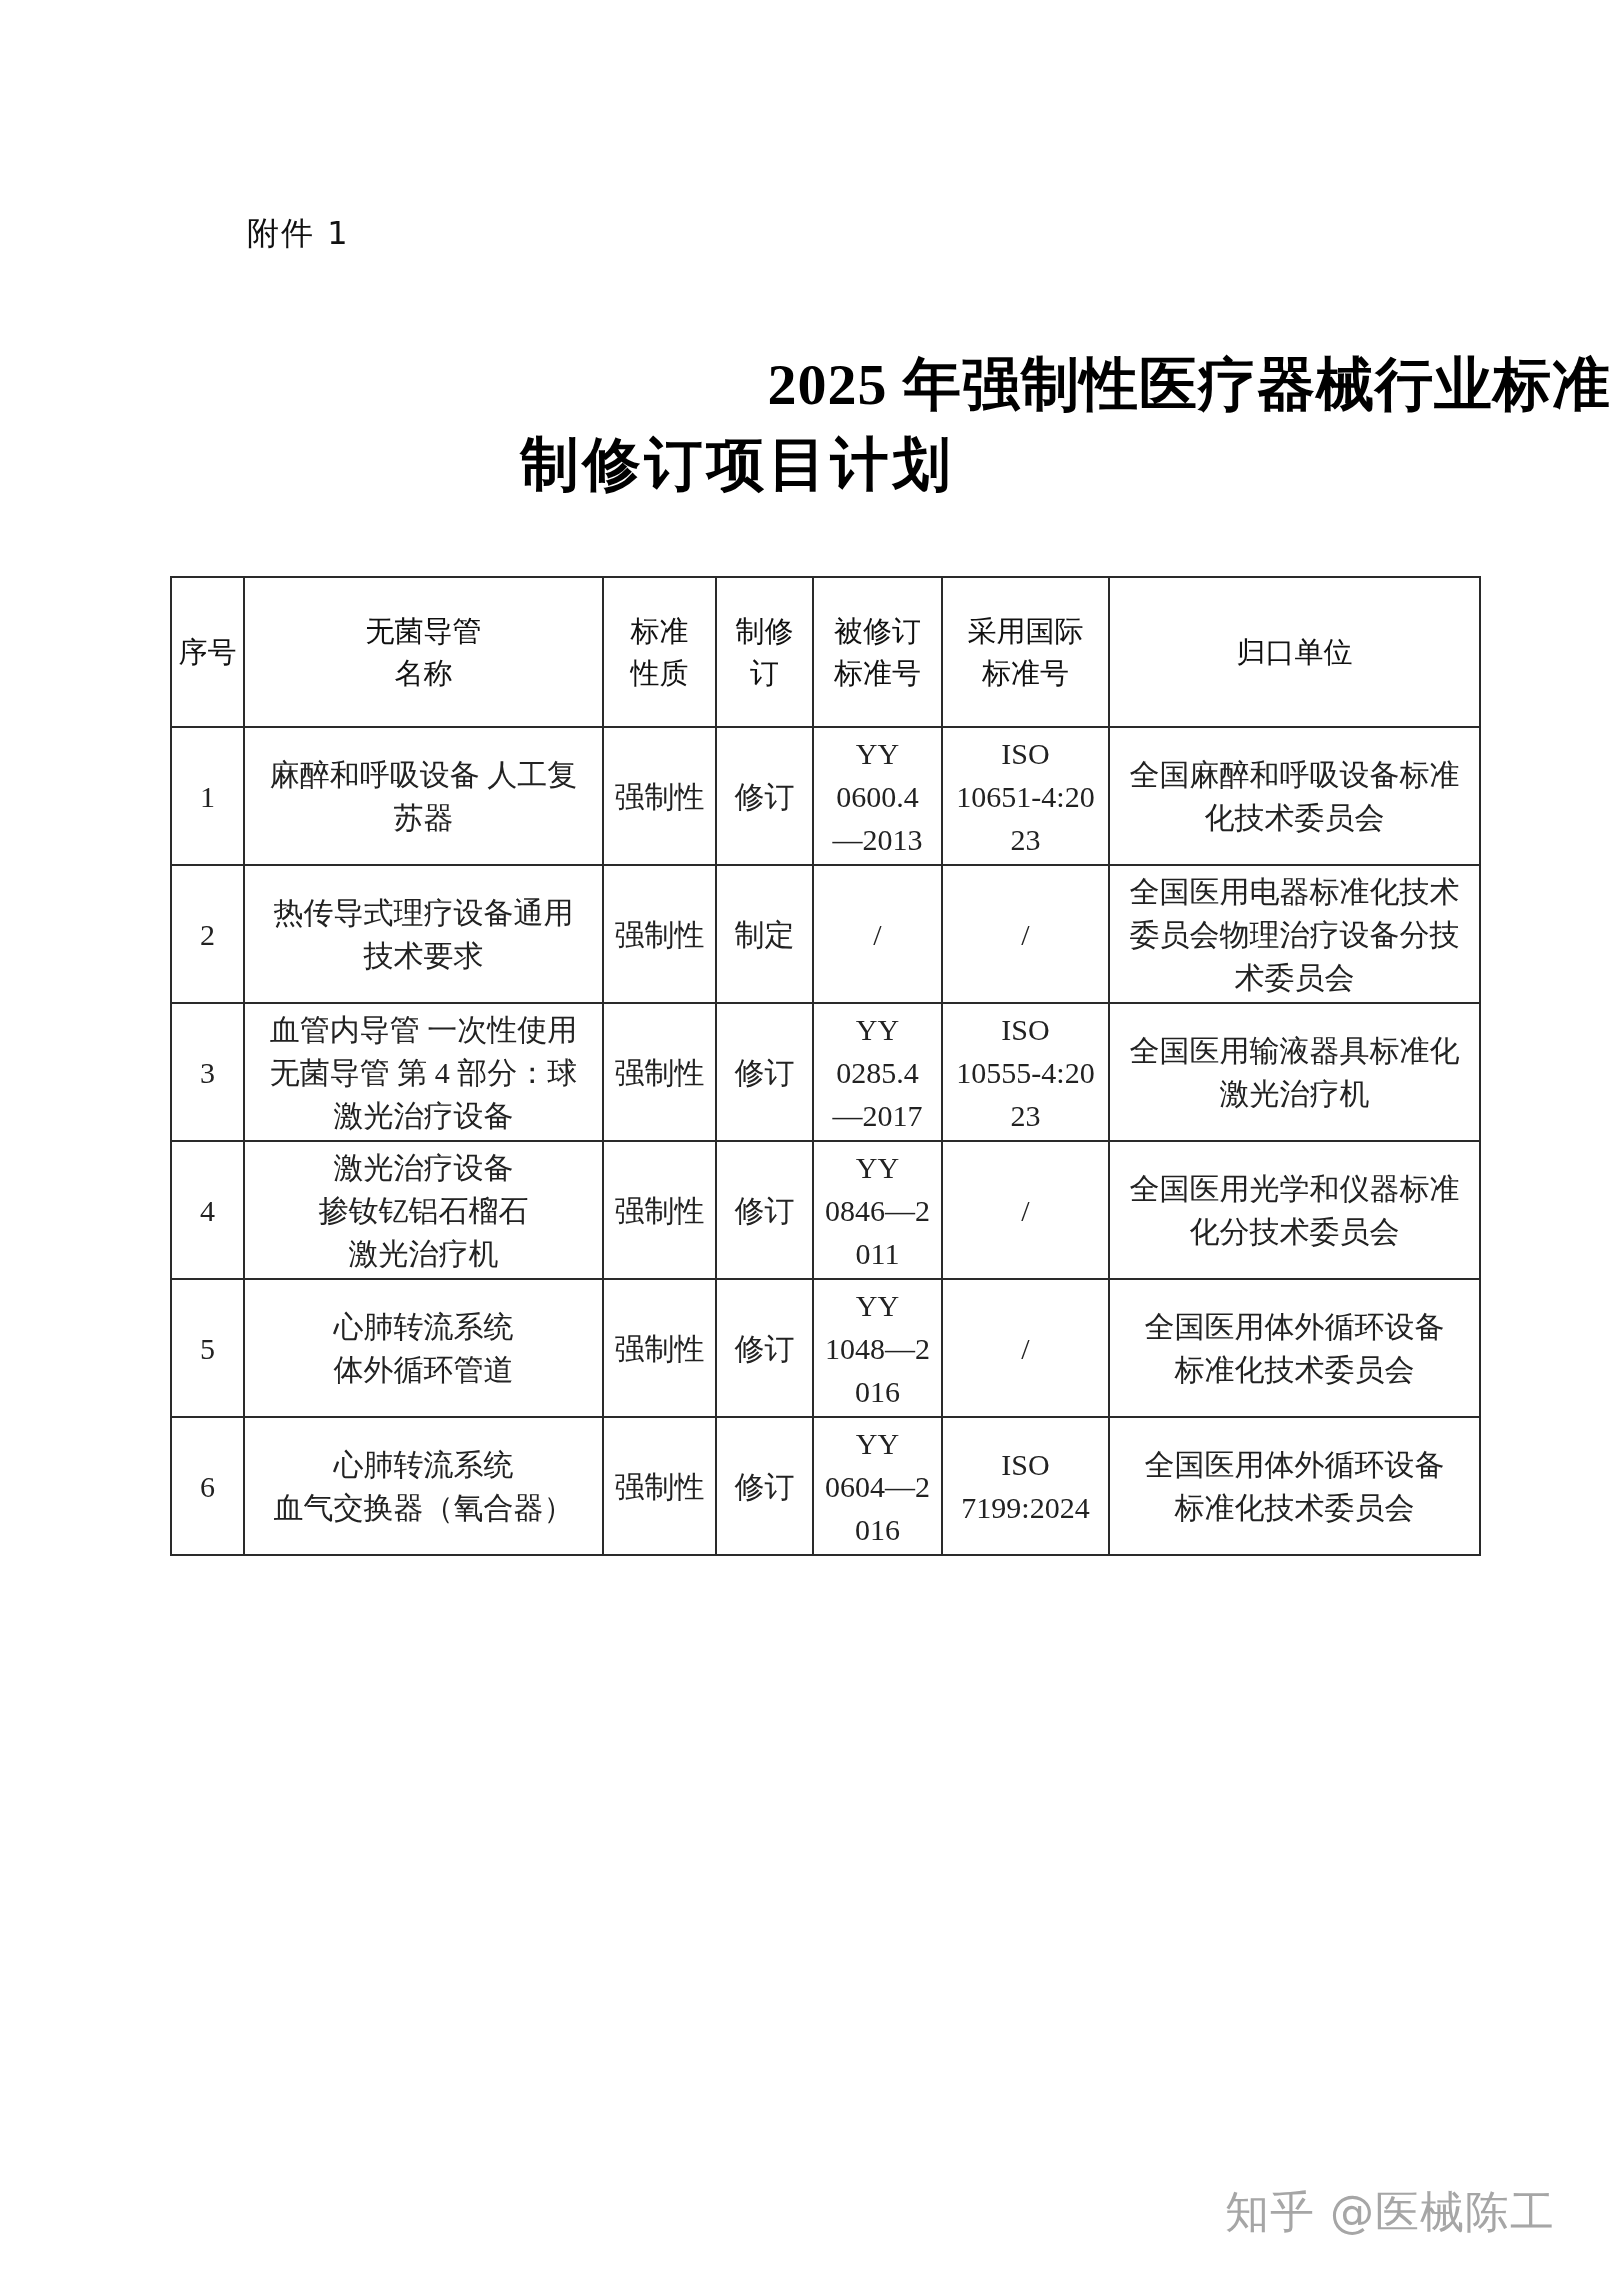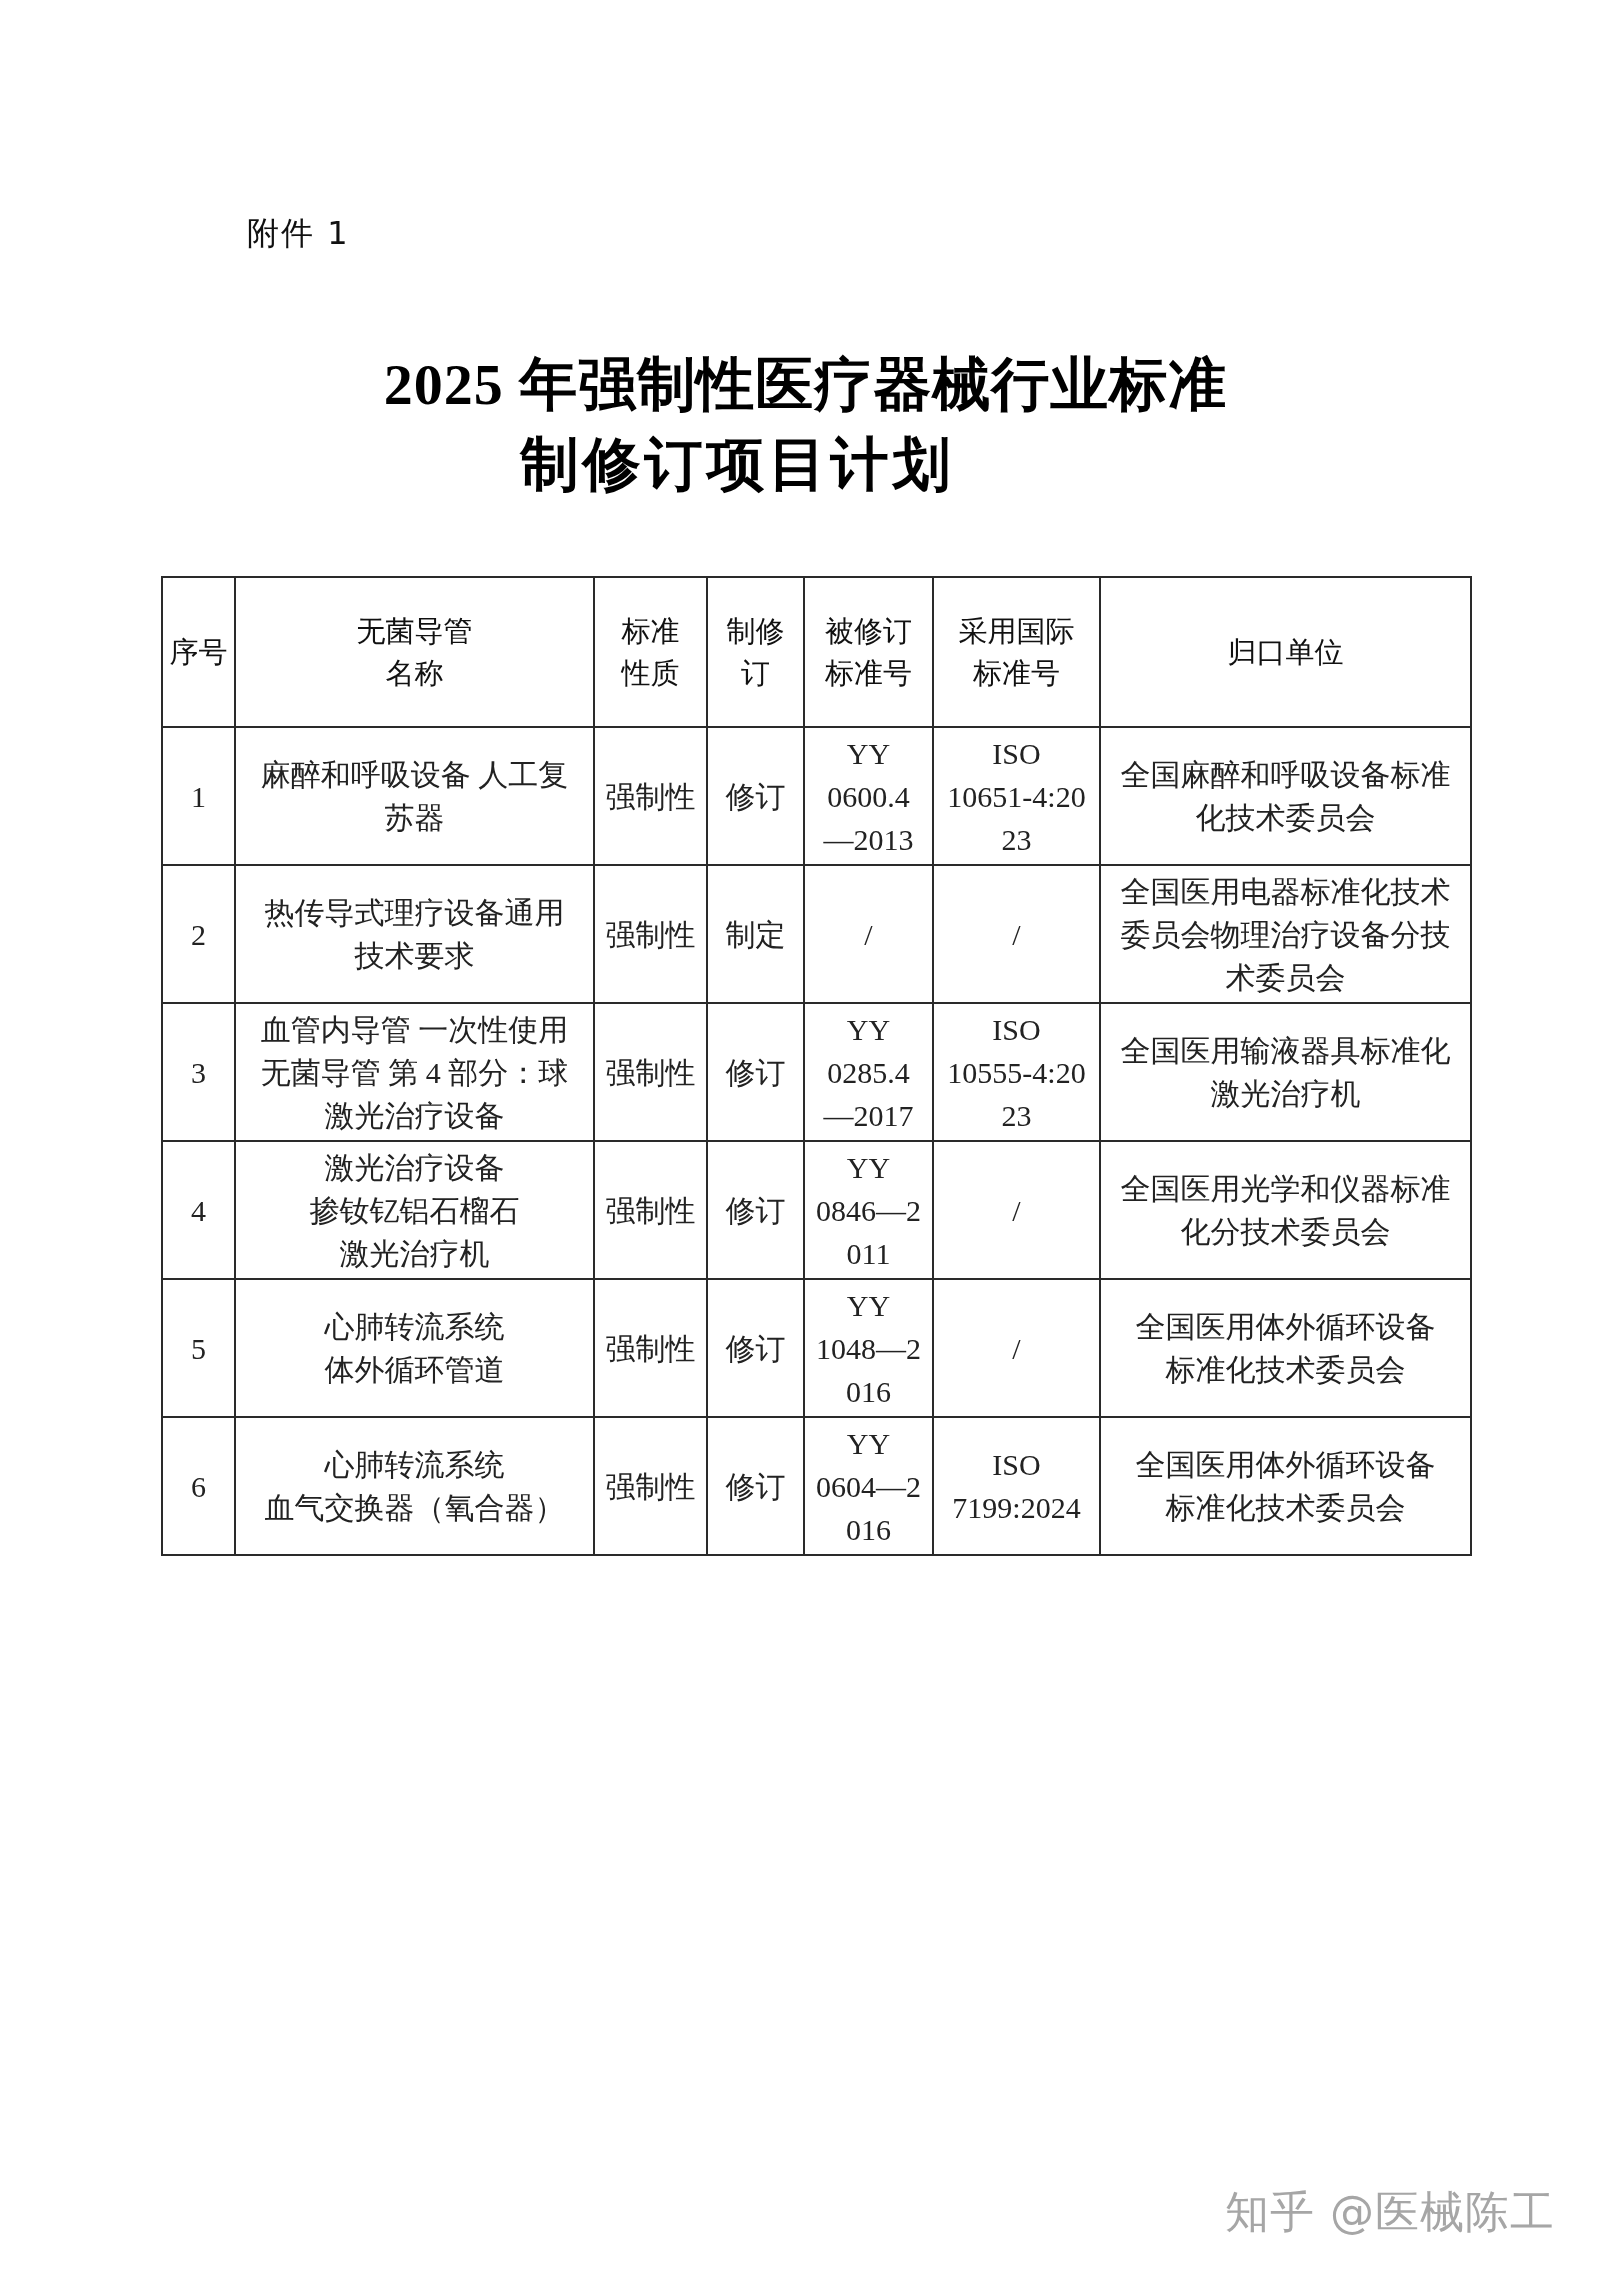--- a/index.html
+++ b/index.html
@@ -32,32 +32,33 @@
       font-weight: bold;
       color: #000;
     }
     .doc-title .line1 {
       position: absolute;
       left: 0; width: 1611px;
       top: 350px;
       font-size: 58px;
       line-height: 70px;
       letter-spacing: 1px;
+      text-align: right;
     }
     .doc-title .line2 {
       position: absolute;
       left: 0; width: 1475px;
       top: 430px;
       font-size: 58px;
       line-height: 70px;
       letter-spacing: 4px;
     }
     table.plan-table {
       position: absolute;
-      left: 161px;
+      left: 170px;
       top: 576px;
       width: 1309px;
       border-collapse: collapse;
       table-layout: fixed;
     }
     table.plan-table th,
     table.plan-table td {
       border: 2px solid #2a2a2a;
       text-align: center;
       vertical-align: middle;

